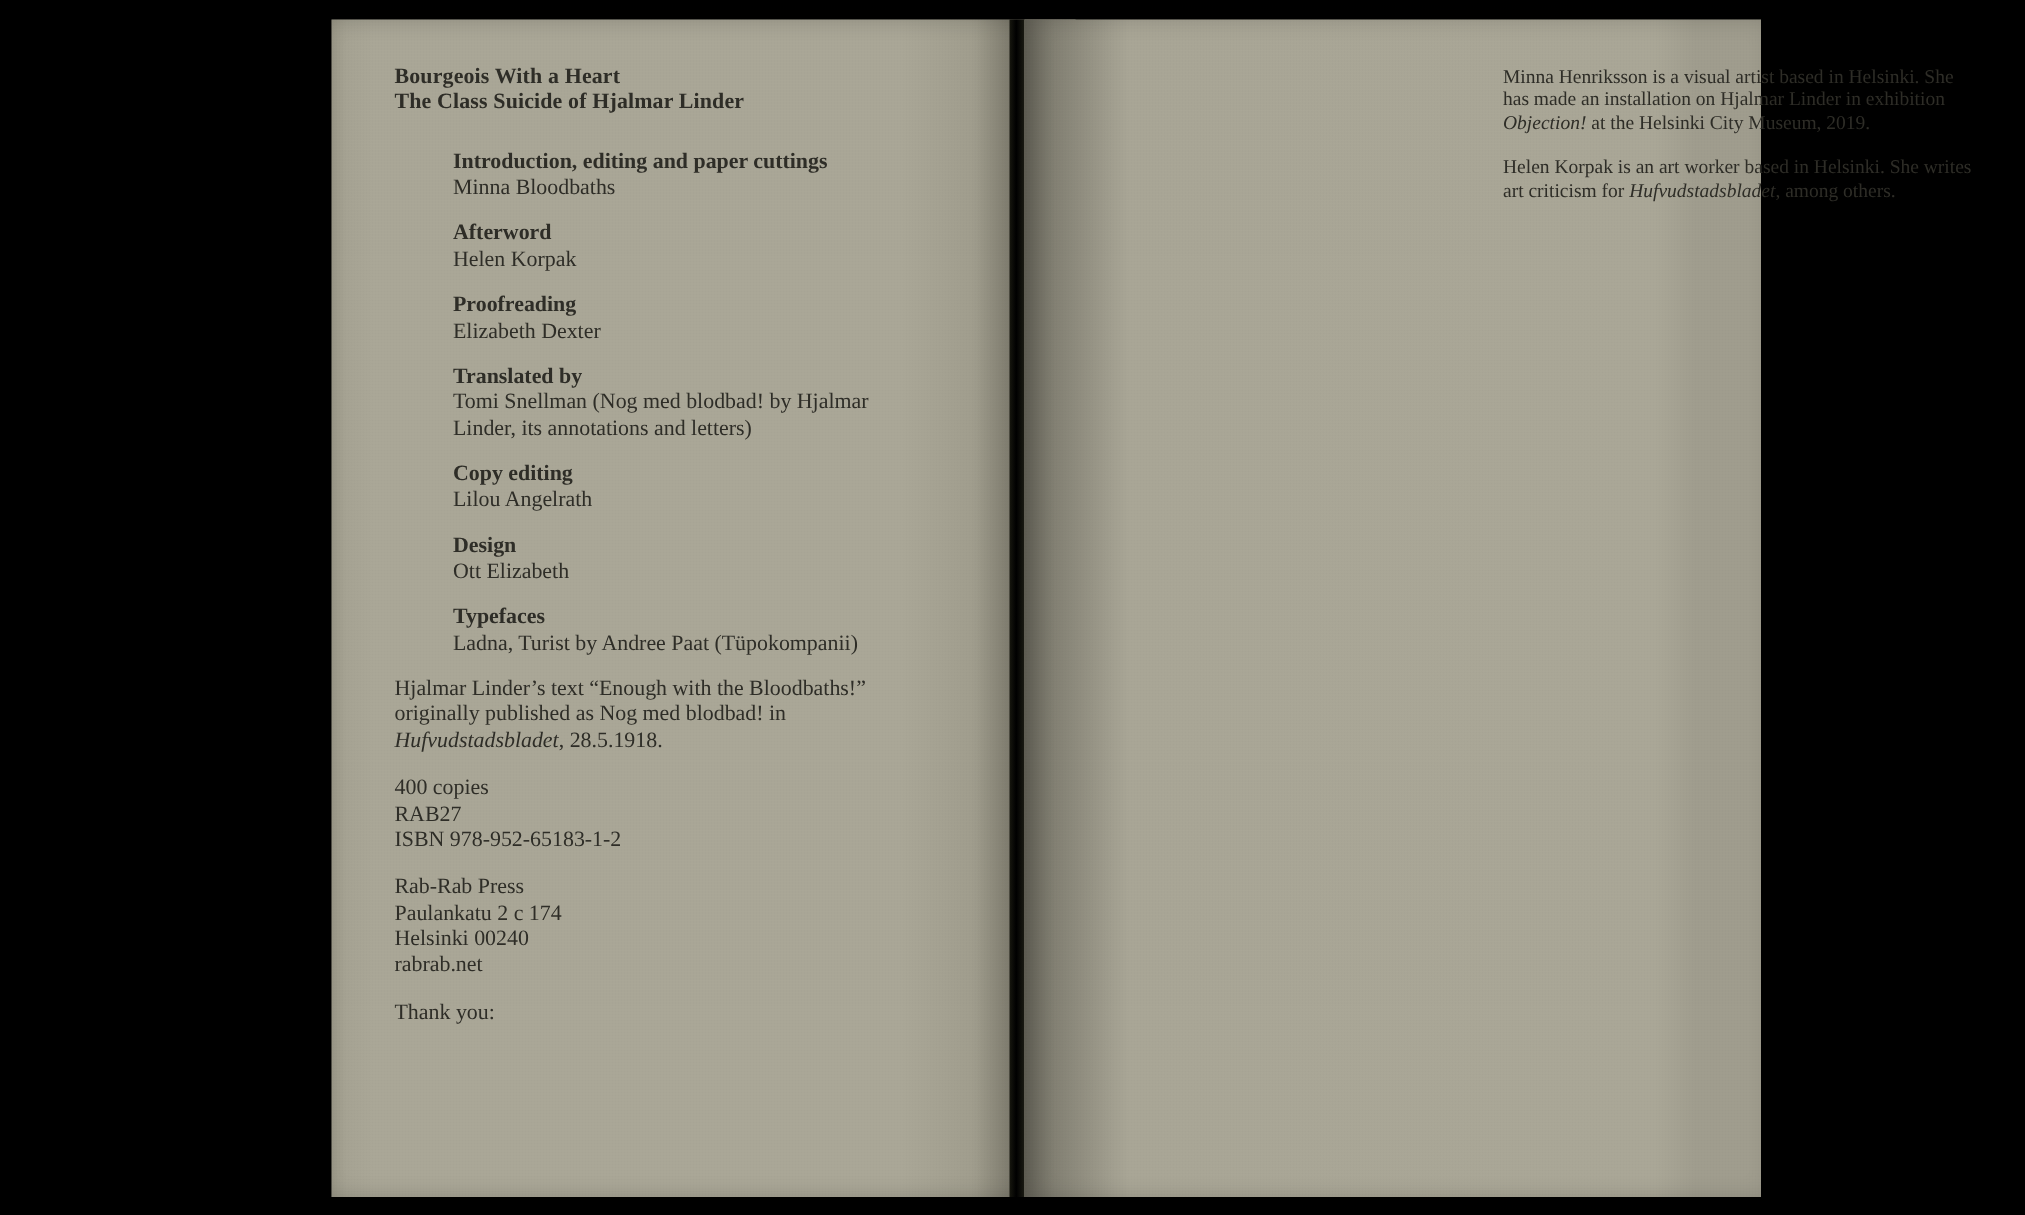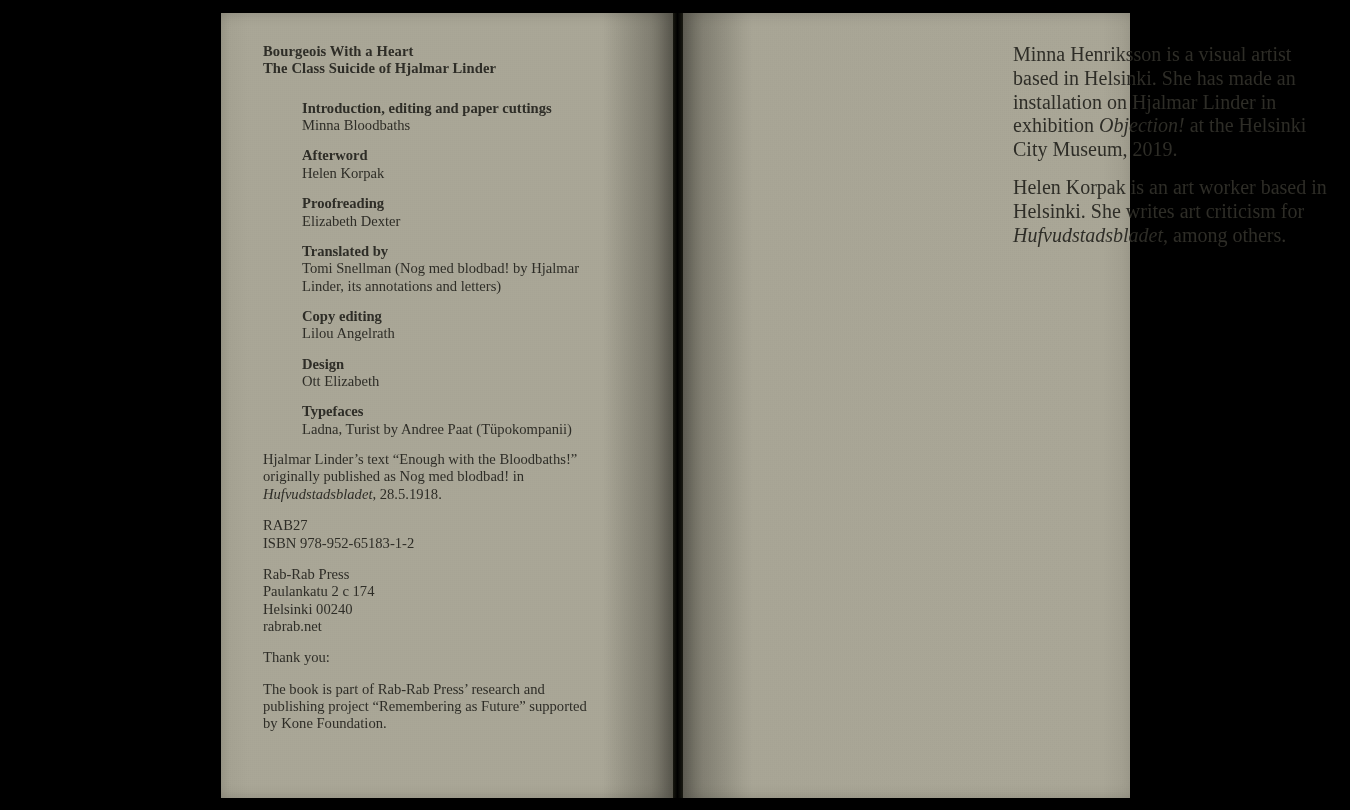--- a/index.html
+++ b/index.html
@@ -25,20 +25,21 @@
     left: 221px;
     top: 13px;
     width: 909px;
     height: 785px;
   }
   .page {
     position: absolute;
     top: 0;
     height: 785px;
     background: #a8a595;
+    padding-left: 44px;
   }
   .page-left {
     left: 0;
     width: 452px;
     background: linear-gradient(to right,
        #9d9a8a 0px, #a6a393 10px, #aaa797 28px, #aaa797 380px, #a09d8d 430px, #8d8a7b 452px);
     box-shadow: inset -6px 0 14px rgba(0,0,0,0.18);
   }
   .page-right {
     left: 462px;
@@ -86,25 +87,25 @@
     position: absolute;
     left: 42px;
     top: 30px;
     width: 360px;
     color: #2e2d27;
     font-size: 14.6px;
     line-height: 1.19;
   }
   .bio {
     position: absolute;
-    left: 330px;
+    left: 319px;
     top: 30px;
     width: 320px;
     color: #2e2d27;
-    font-size: 20px;
+    font-size: 13px;
     line-height: 1.19;
   }
   .title-block {
     margin-bottom: 22px;
   }
   .title-line {
     font-weight: bold;
     letter-spacing: .1px;
   }
   .credit {
@@ -183,40 +184,36 @@
           <span class="who">Ladna, Turist by Andree Paat (Tüpokompanii)</span>
         </div>
 
         <div class="para block-gap">
           <div>Hjalmar Linder’s text “Enough with the Bloodbaths!”</div>
           <div>originally published as Nog med blodbad! in</div>
           <div><span class="ital">Hufvudstadsbladet</span><span>, 28.5.1918.</span></div>
         </div>
 
         <div class="para">
+          <div>400 copies</div>
           <div>RAB27</div>
           <div>ISBN 978-952-65183-1-2</div>
         </div>
 
         <div class="para">
           <div>Rab-Rab Press</div>
           <div>Paulankatu 2 c 174</div>
           <div>Helsinki 00240</div>
           <div>rabrab.net</div>
         </div>
 
         <div class="para block-gap">
           <div>Thank you:</div>
         </div>
 
-        <div class="para tight">
-          <div>The book is part of Rab-Rab Press’ research and</div>
-          <div>publishing project “Remembering as Future” supported</div>
-          <div>by Kone Foundation.</div>
-        </div>
 
       </div>
     </div>
 
     <div class="gutter"></div>
 
     <div class="page page-right">
       <div class="grain"></div>
       <div class="inner-shadow-right"></div>
 

